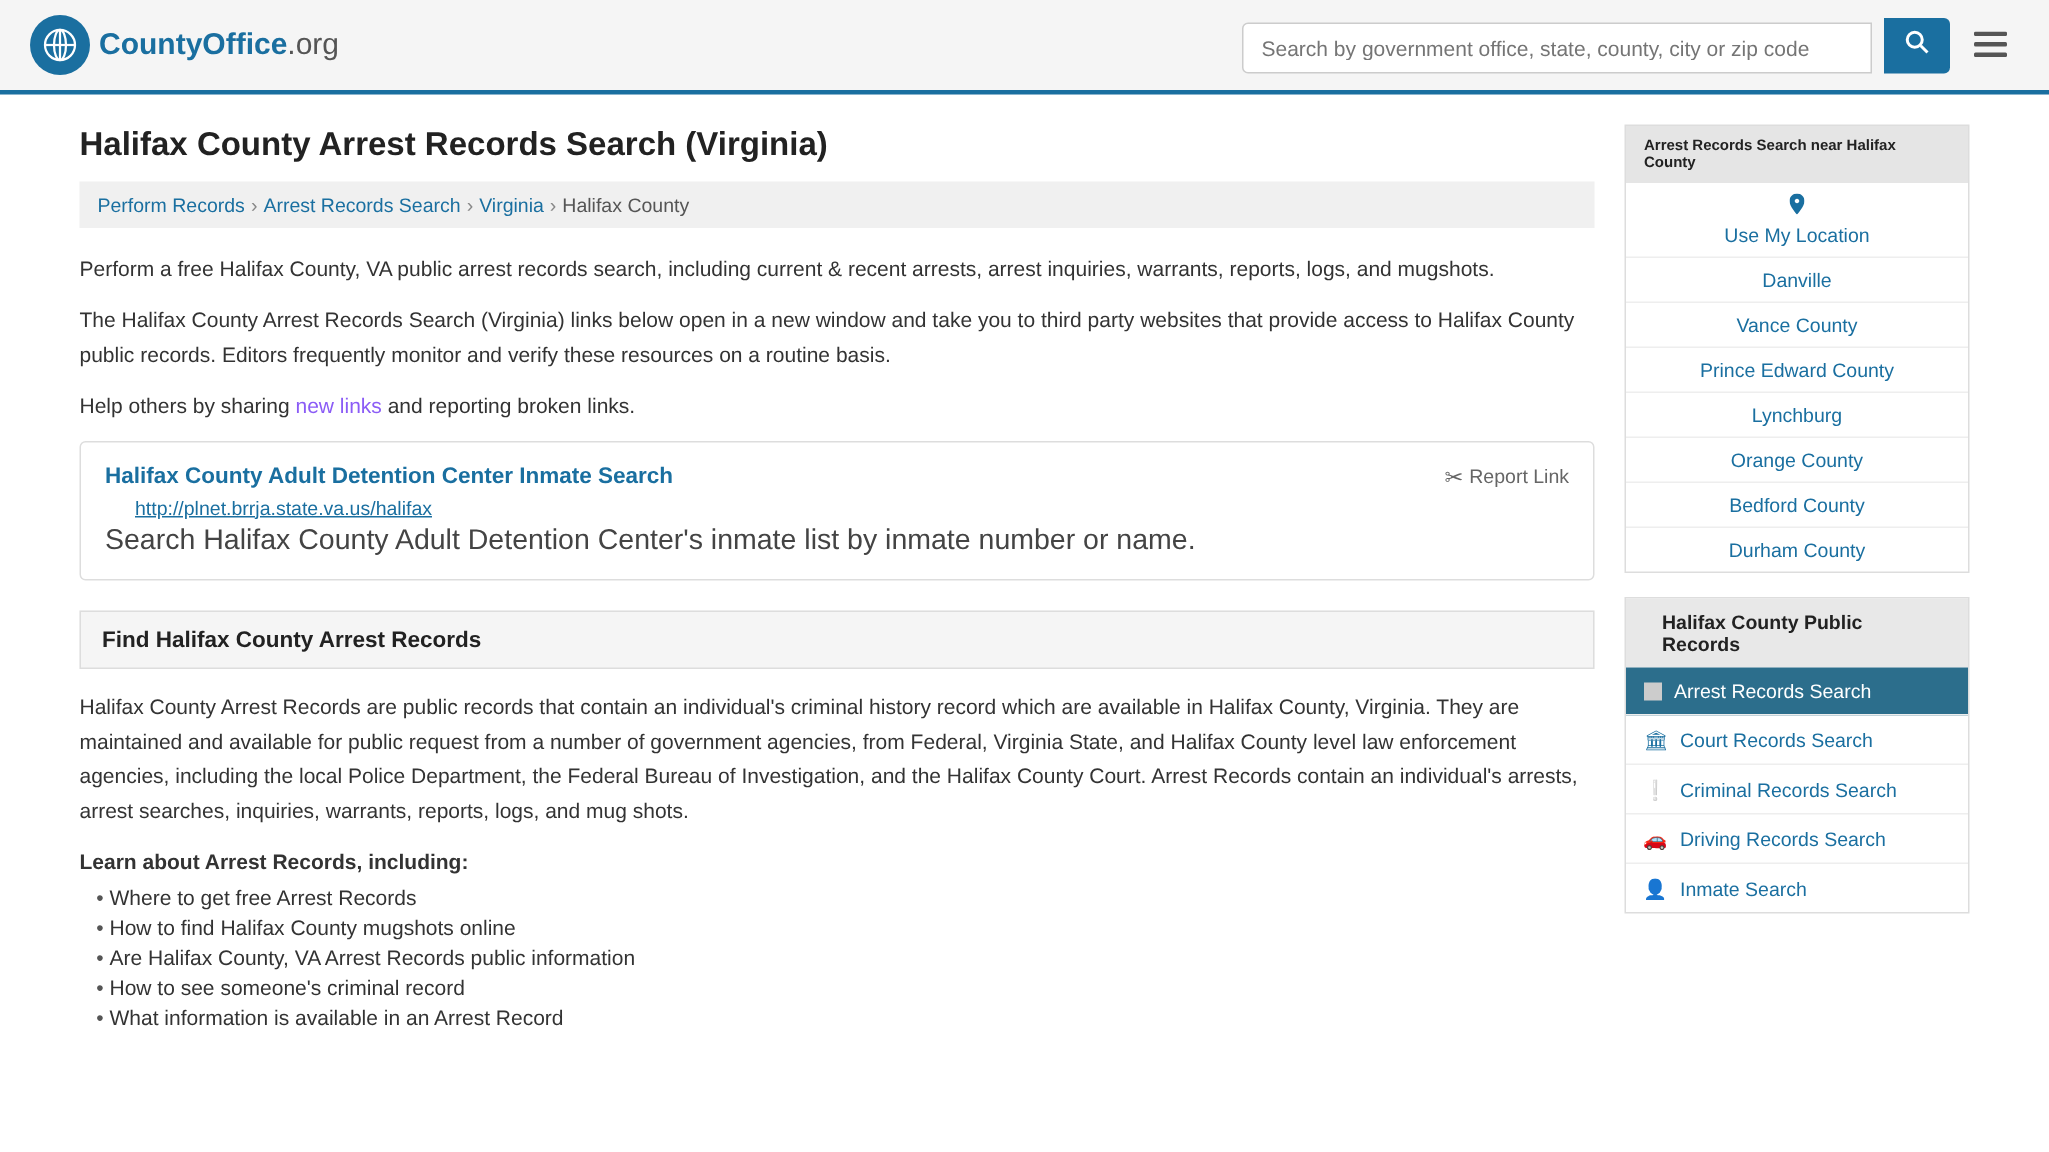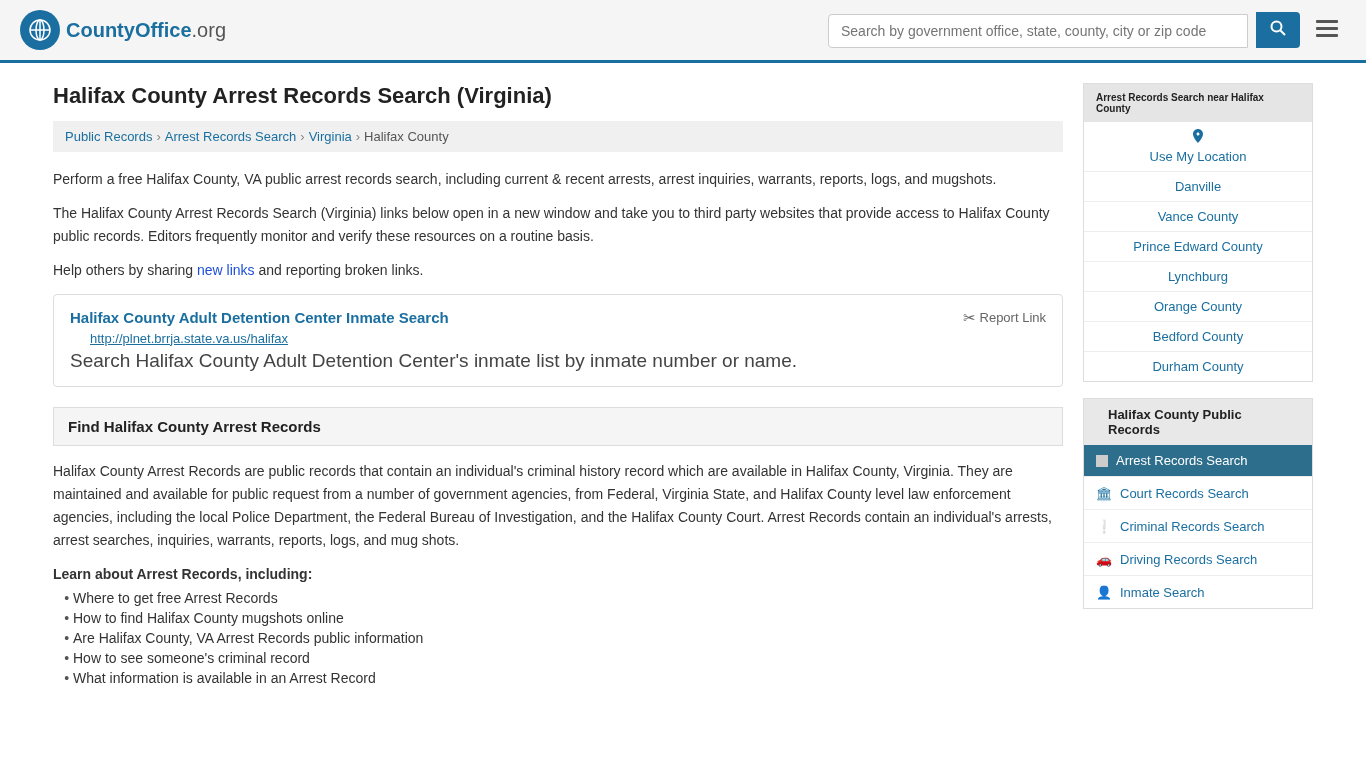--- a/index.html
+++ b/index.html
@@ -104,21 +104,21 @@
     .breadcrumb .sep { color: #888; }
 
     
     .description {
       font-size: 14px;
       line-height: 1.6;
       color: #333;
       margin-bottom: 12px;
     }
     .description a {
-      color: #1d4ed8;
+      color: #8b5cf6;
       text-decoration: none;
     }
 
     
     .link-card {
       border: 1px solid #ddd;
       border-radius: 4px;
       padding: 14px 16px;
       margin-bottom: 20px;
       background: #fff;
@@ -296,21 +296,21 @@
   </div>
 </header>
 
 <div class="container">
 
   <div class="main-content">
 
     <h1 class="page-title">Halifax County Arrest Records Search (Virginia)</h1>
 
     <div class="breadcrumb">
-      <a href="#">Public Records</a>
+      <a href="#">Perform Records</a>
       <span class="sep">›</span>
       <a href="#">Arrest Records Search</a>
       <span class="sep">›</span>
       <a href="#">Virginia</a>
       <span class="sep">›</span>
       <span>Halifax County</span>
     </div>
 
     <p class="description">Perform a free Halifax County, VA public arrest records search, including current &amp; recent arrests, arrest inquiries, warrants, reports, logs, and mugshots.</p>
     <p class="description">The Halifax County Arrest Records Search (Virginia) links below open in a new window and take you to third party websites that provide access to Halifax County public records. Editors frequently monitor and verify these resources on a routine basis.</p>

